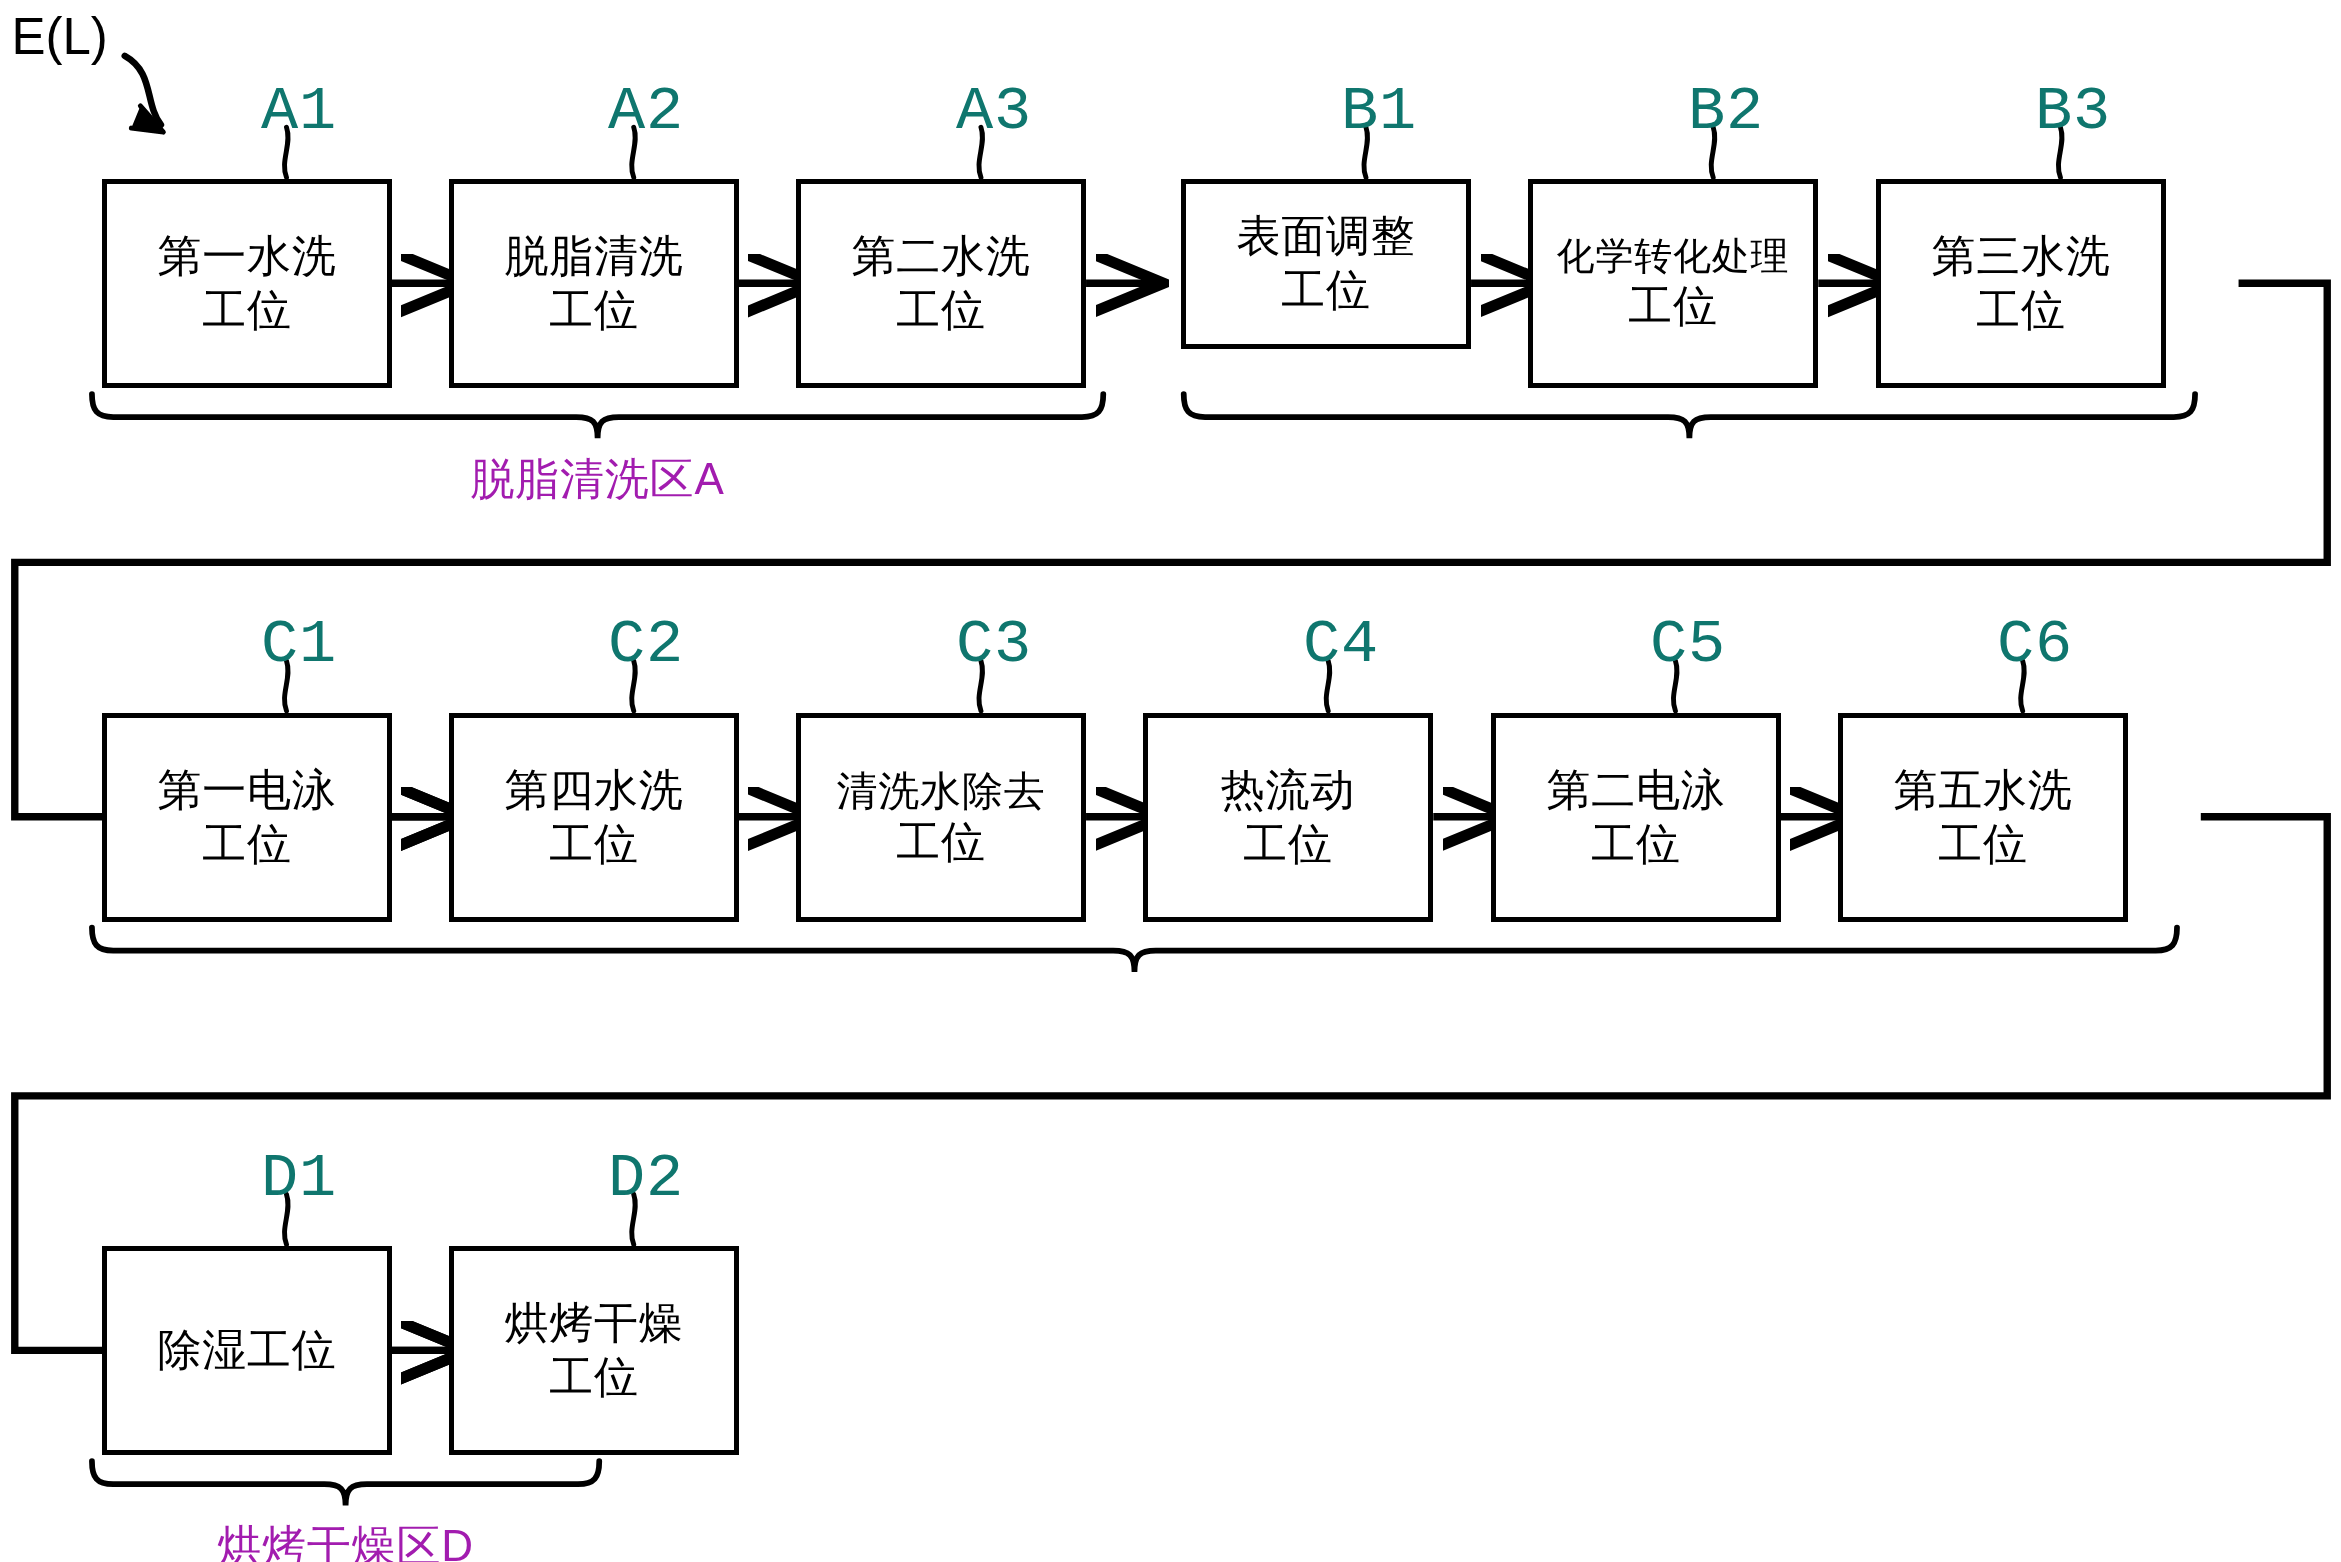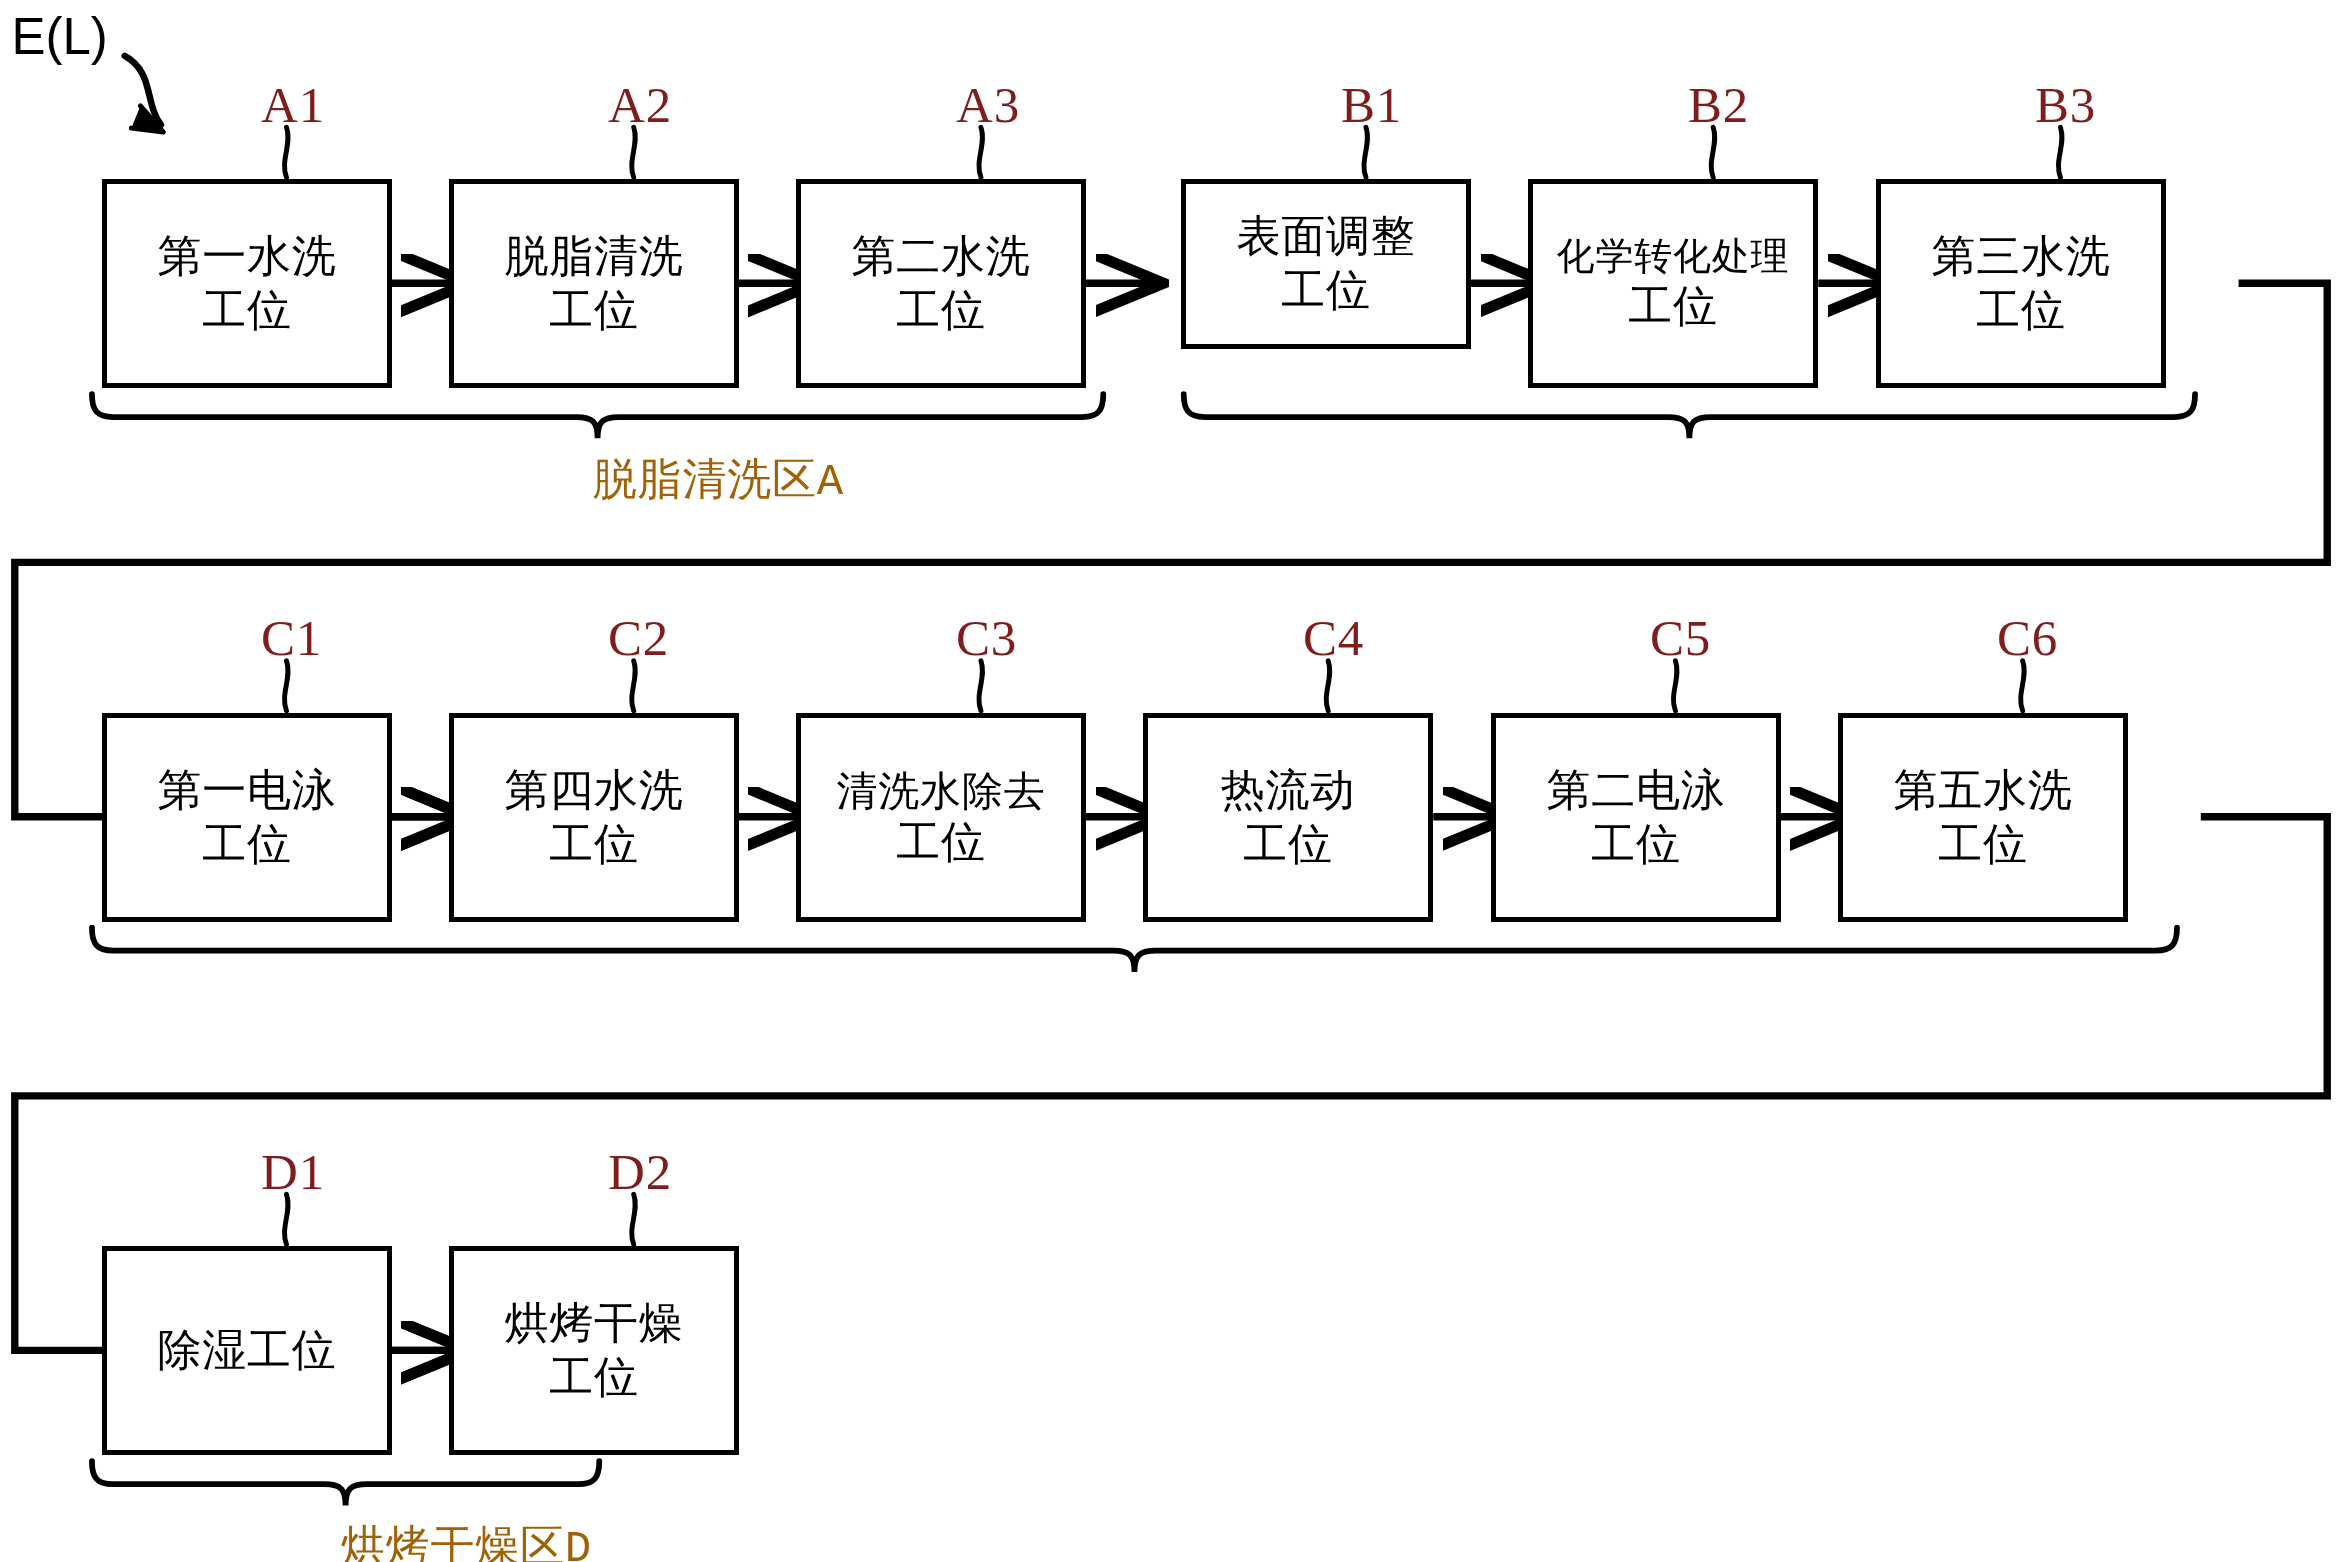--- a/index.html
+++ b/index.html
@@ -39,36 +39,36 @@
   .node-line {
     font-family: "Liberation Serif", "DejaVu Serif", serif;
     font-size: 44px;
     line-height: 1.22;
     letter-spacing: 0.8px;
     white-space: nowrap;
     color: #000000;
   }
   .ref-label {
     position: absolute;
-    font-family: Liberation Serif, serif;
-    font-size: 51px;
+    font-family: Liberation Mono, monospace;
+    font-size: 62px;
     font-weight: 400;
     letter-spacing: 0.8px;
-    color: #7f1d1d;
+    color: #0f766e;
     white-space: nowrap;
     z-index: 4;
   }
   .zone-label {
     position: absolute;
-    font-family: Liberation Mono, monospace;
+    font-family: Liberation Sans, sans-serif;
     font-size: 44px;
     letter-spacing: 0.8px;
-    color: #a16207;
-    white-space: nowrap;
-    text-align: right;
+    color: #a21caf;
+    white-space: nowrap;
+    text-align: center;
     z-index: 4;
   }
   .system-label {
     position: absolute;
     font-family: "Liberation Sans", "DejaVu Sans", sans-serif;
     font-size: 51px;
     letter-spacing: 0px;
     color: #000000;
     white-space: nowrap;
     z-index: 4;

